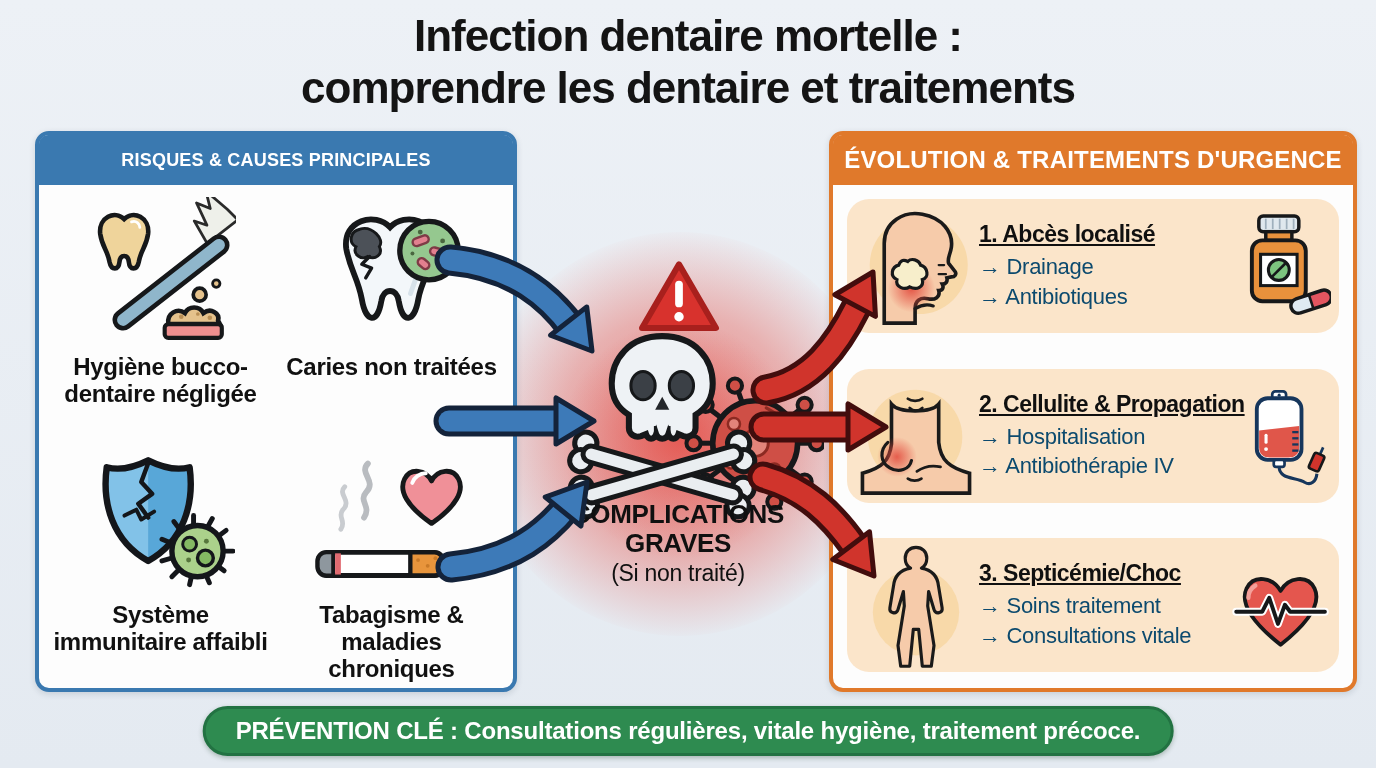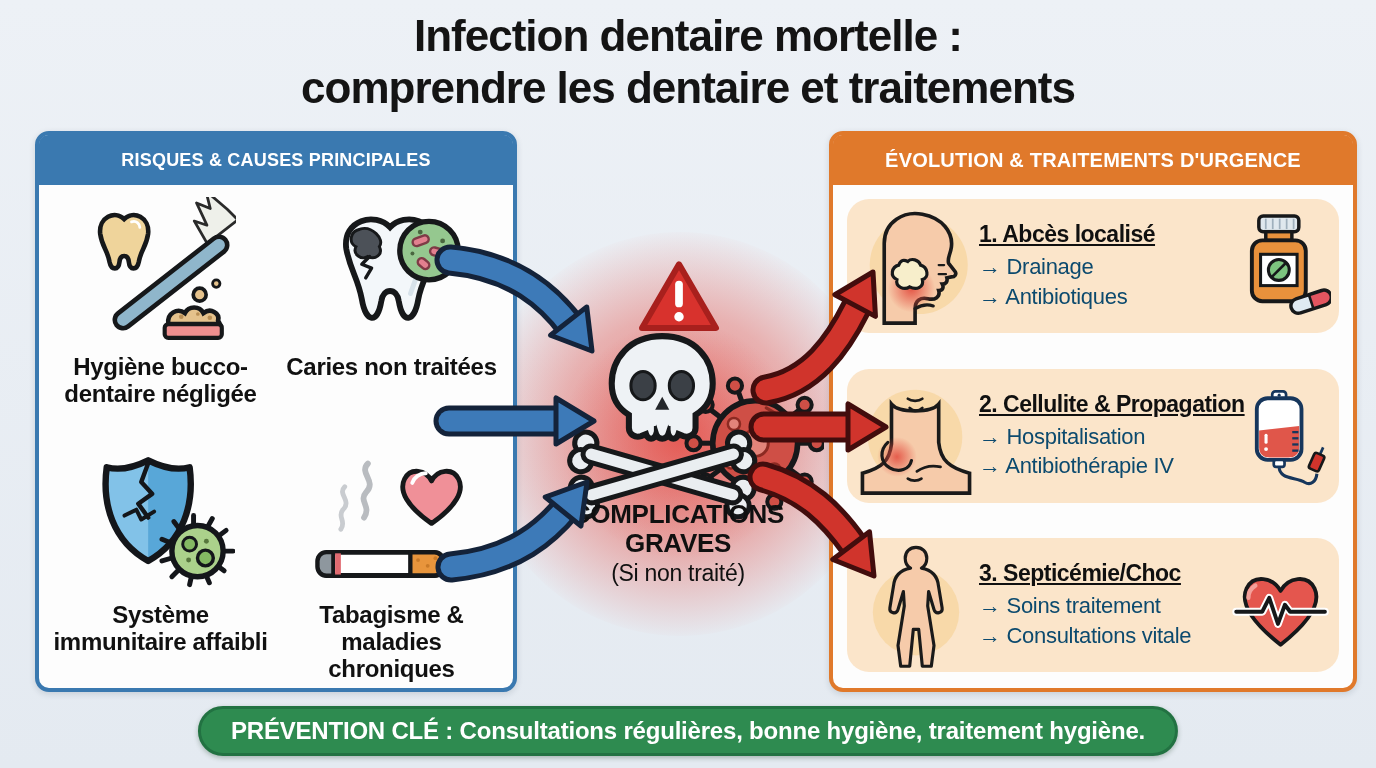--- a/index.html
+++ b/index.html
@@ -8,21 +8,21 @@
   
   .title{position:absolute;top:10px;left:0;width:100%;text-align:center;color:#141414;
          font-weight:bold;font-size:44px;line-height:1.18;letter-spacing:-1px;}
   
   .panel{position:absolute;top:131px;background:#fdfdfd;border-radius:14px;box-shadow:0 2px 6px rgba(30,50,70,.15);}
   .panel-left{left:35px;width:474px;height:553px;border:4px solid #3a79b0;}
   .panel-right{left:829px;width:520px;height:553px;border:4px solid #e0792b;}
   .panel-header{height:50px;display:flex;align-items:center;justify-content:center;color:#fff;
                 font-weight:bold;border-radius:9px 9px 0 0;letter-spacing:.2px;}
   .panel-left .panel-header{background:#3a79b0;font-size:18px;}
-  .panel-right .panel-header{background:#e0792b;font-size:20px;}
+  .panel-right .panel-header{background:#e0792b;font-size:24px;}
   
   .causes{display:grid;grid-template-columns:1fr 1fr;grid-template-rows:1fr 1fr;height:495px;padding:4px 6px;}
   .cause{display:flex;flex-direction:column;align-items:center;justify-content:flex-start;padding-top:8px;}
   .cause .icon-box{height:152px;display:flex;align-items:center;justify-content:center;}
   .cause .cause-label{font-size:24px;font-weight:bold;color:#111;text-align:center;line-height:1.14;
                       letter-spacing:-.3px;max-width:215px;margin-top:4px;}
   
   .stages{display:flex;flex-direction:column;justify-content:space-between;height:473px;padding:14px 14px 12px 14px;}
   .stage-card{position:relative;height:134px;background:#fbe5ca;border-radius:22px;display:flex;align-items:center;padding:0 8px;}
   .stage-card .body-icon{flex:0 0 122px;display:flex;align-items:center;justify-content:center;}
@@ -390,15 +390,15 @@
       <path d="M764,427 L848,427" fill="none" stroke="#d0342c" stroke-width="21" stroke-linecap="round"></path>
       <polygon points="0,0 -38,-23 -38,23" transform="translate(886,427)" fill="#d0342c" stroke="#420d0d" stroke-width="5" stroke-linejoin="round"></polygon>
     </g>
     <g>
       <path d="M763,477 C806,489 832,515 854,546" fill="none" stroke="#420d0d" stroke-width="31" stroke-linecap="round"></path>
       <path d="M763,477 C806,489 832,515 854,546" fill="none" stroke="#d0342c" stroke-width="21" stroke-linecap="round"></path>
       <polygon points="0,0 -38,-23 -38,23" transform="translate(874,576) rotate(53)" fill="#d0342c" stroke="#420d0d" stroke-width="5" stroke-linejoin="round"></polygon>
     </g>
   </svg>
 
-  <div class="footer-banner">PRÉVENTION CLÉ : Consultations régulières, bonne hygiène, traitement hygiène.</div>
+  <div class="footer-banner">PRÉVENTION CLÉ : Consultations régulières, vitale hygiène, traitement précoce.</div>
 
 </div>
 
 </body></html>

